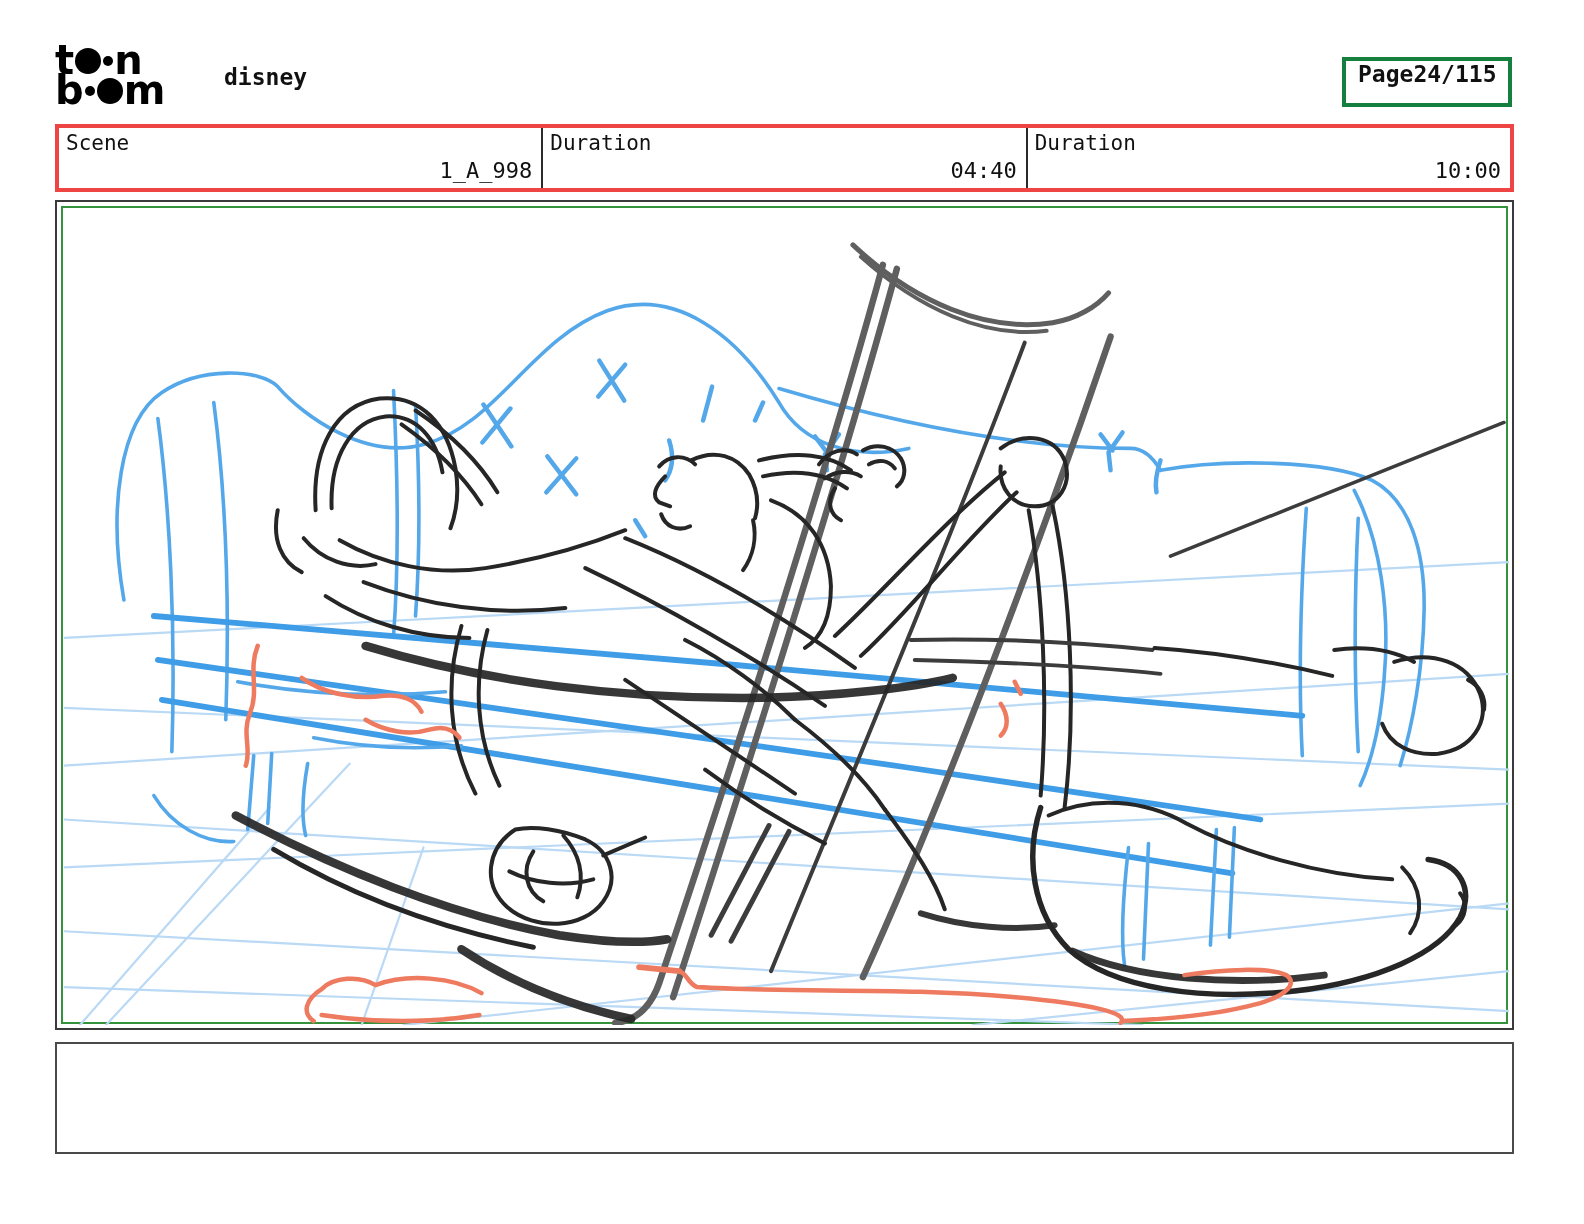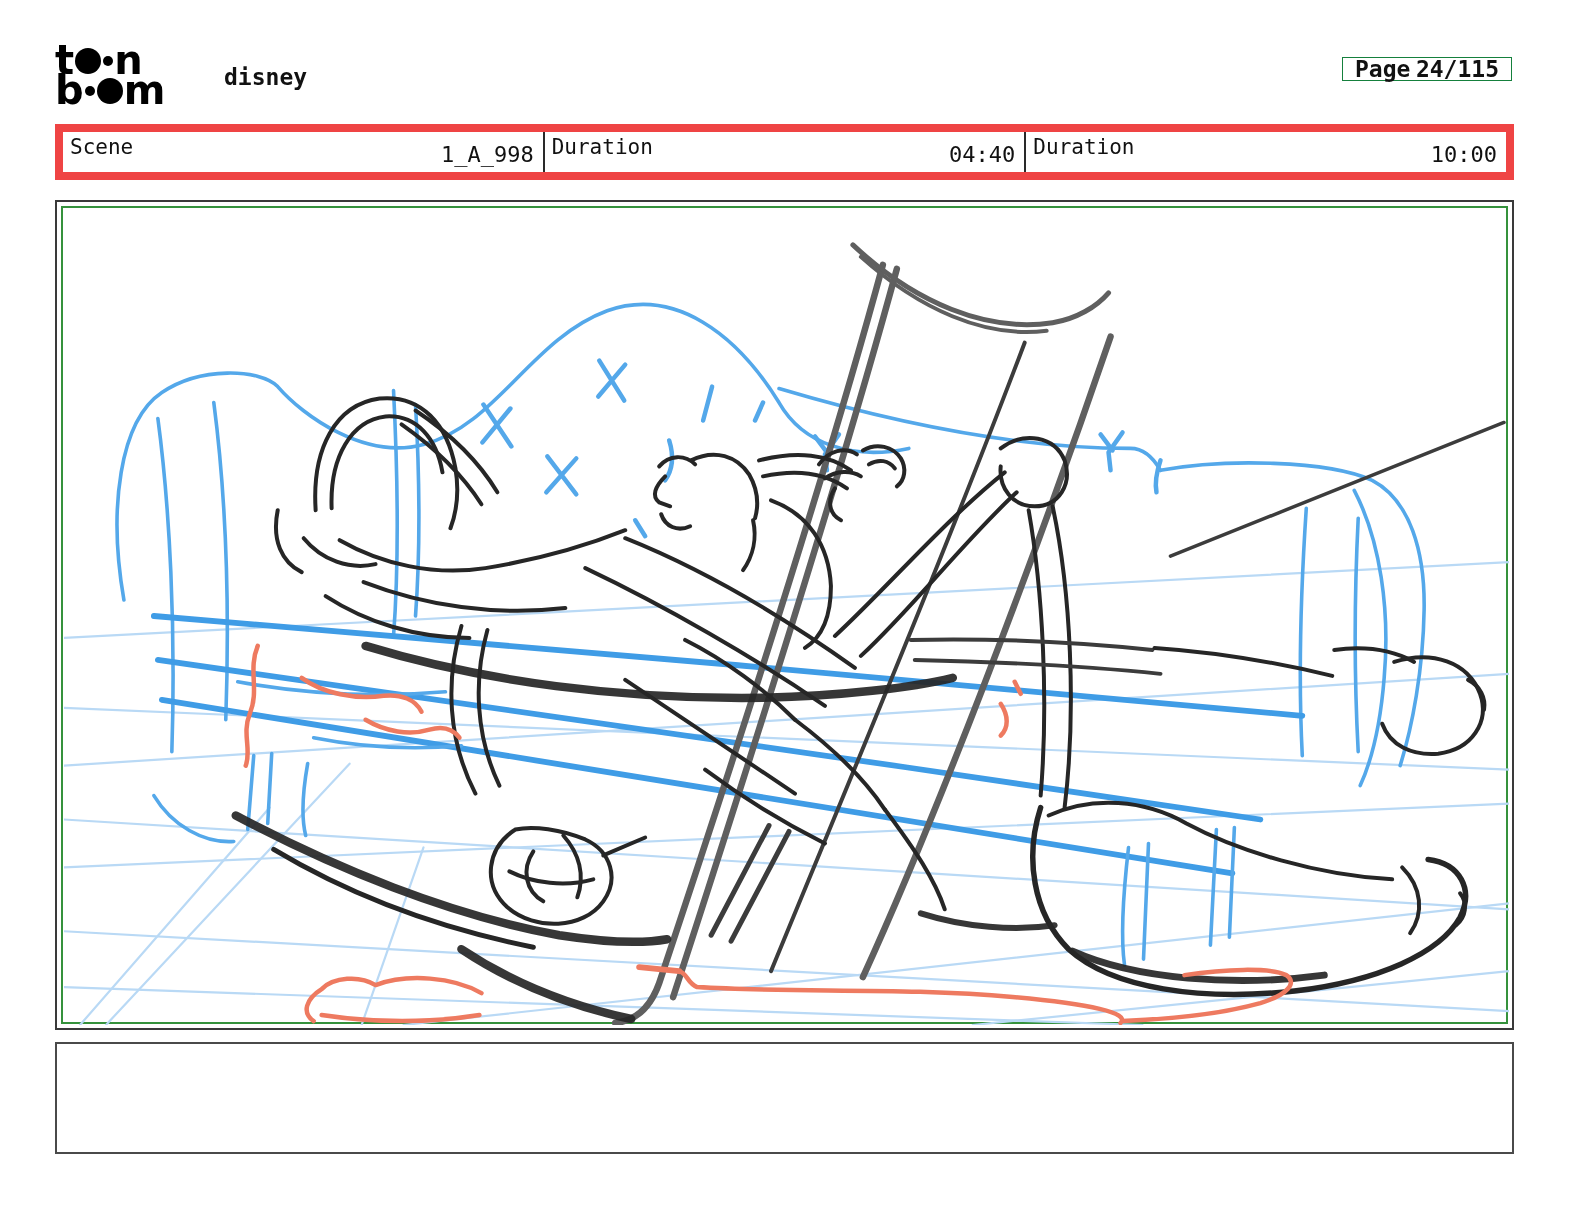--- a/index.html
+++ b/index.html
@@ -9,28 +9,28 @@
     margin:0 auto;overflow:hidden;
   }
   
   .logo{position:absolute;left:55px;top:42px;width:135px;}
   .logo-row{display:flex;align-items:flex-end;height:33px;font-family:"DejaVu Sans","Liberation Sans",sans-serif;font-weight:900;font-size:40px;line-height:30px;color:#000;letter-spacing:0;}
   .logo-row.r2{margin-top:-3px;}
   .dot-big{width:26px;height:26px;border-radius:50%;background:#000;display:inline-block;margin:0 1px 1px 1px;}
   .dot-sm{width:10px;height:10px;border-radius:50%;background:#000;display:inline-block;margin:0 1px 9px 1px;}
   .project-title{position:absolute;left:188px;top:64px;font-size:23px;font-weight:bold;margin-left:36px;}
   .page-box{
-    position:absolute;left:1342px;top:57px;width:170px;height:24px;
-    border:1px solid #15803d;box-sizing:border-box;display:flex;align-items:center;
+    position:absolute;left:1342px;top:57px;width:170px;height:50px;
+    border:4px solid #15803d;box-sizing:border-box;display:flex;
     justify-content:space-between;padding:0 12px;font-size:23px;font-weight:bold;
   }
   
   .info-bar{
-    position:absolute;left:55px;top:124px;width:1459px;height:56px;box-sizing:border-box;
-    border:8px solid #ef4444;display:flex;
+    position:absolute;left:55px;top:124px;width:1459px;height:68px;box-sizing:border-box;
+    border:4px solid #ef4444;display:flex;
   }
   .info-cell{flex:1 1 0;position:relative;border-left:2px solid #2a2a2a;box-sizing:border-box;}
   .info-cell:first-child{border-left:none;}
   .info-label{position:absolute;left:7px;top:3px;font-size:21px;}
   .info-value{position:absolute;right:9px;bottom:5px;font-size:22px;margin-top:9px;}
   
   .panel{
     position:absolute;left:55px;top:200px;width:1459px;height:830px;box-sizing:border-box;
     border:2px solid #3a3a3a;background:#fff;
   }

